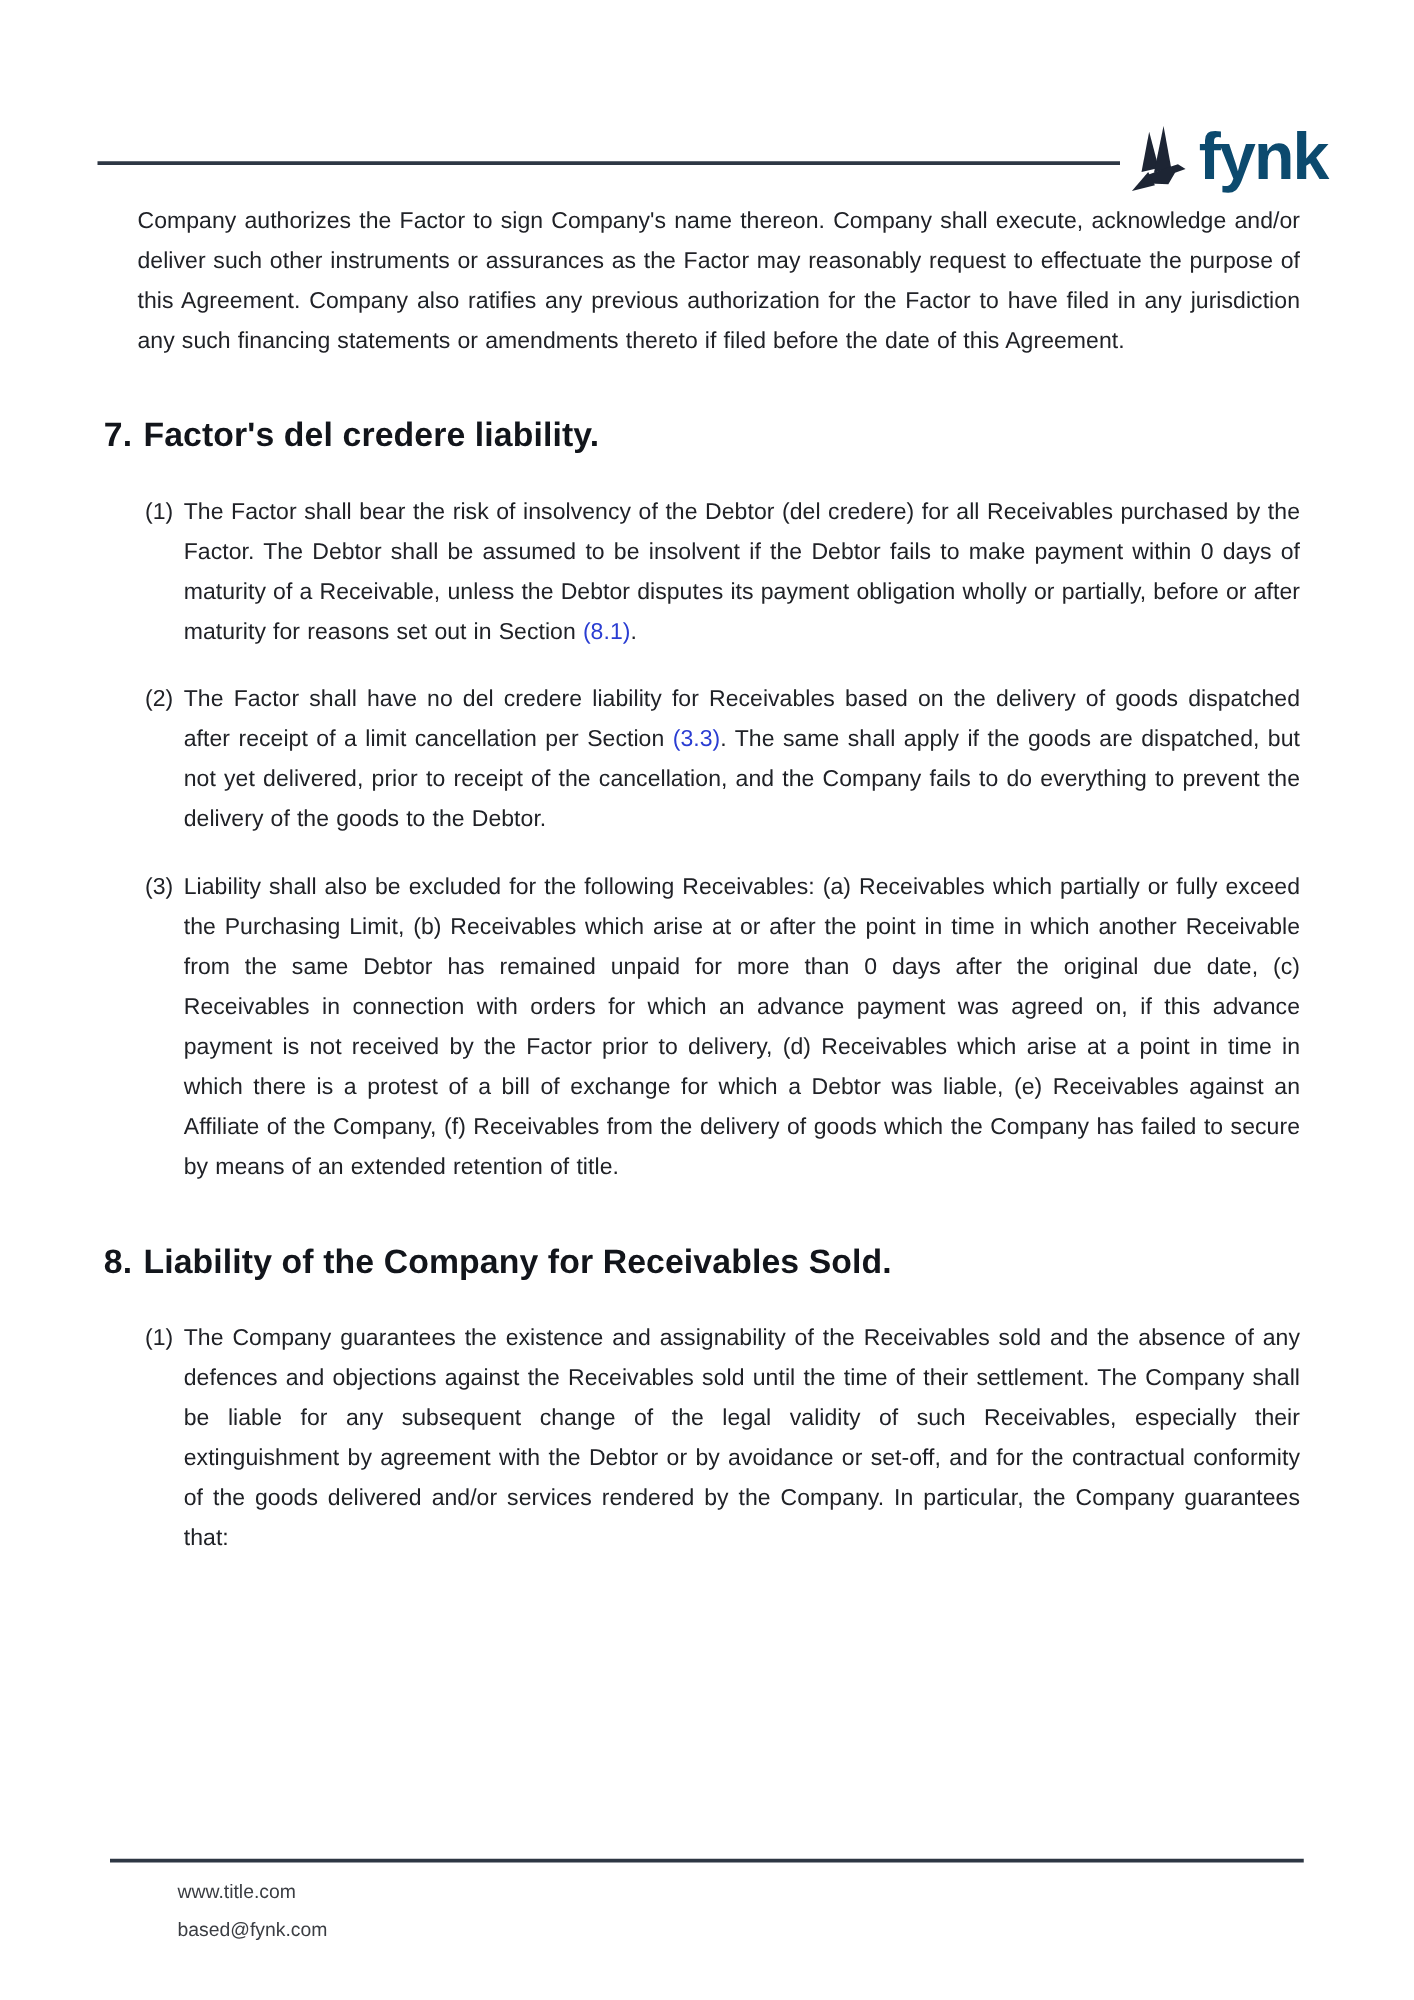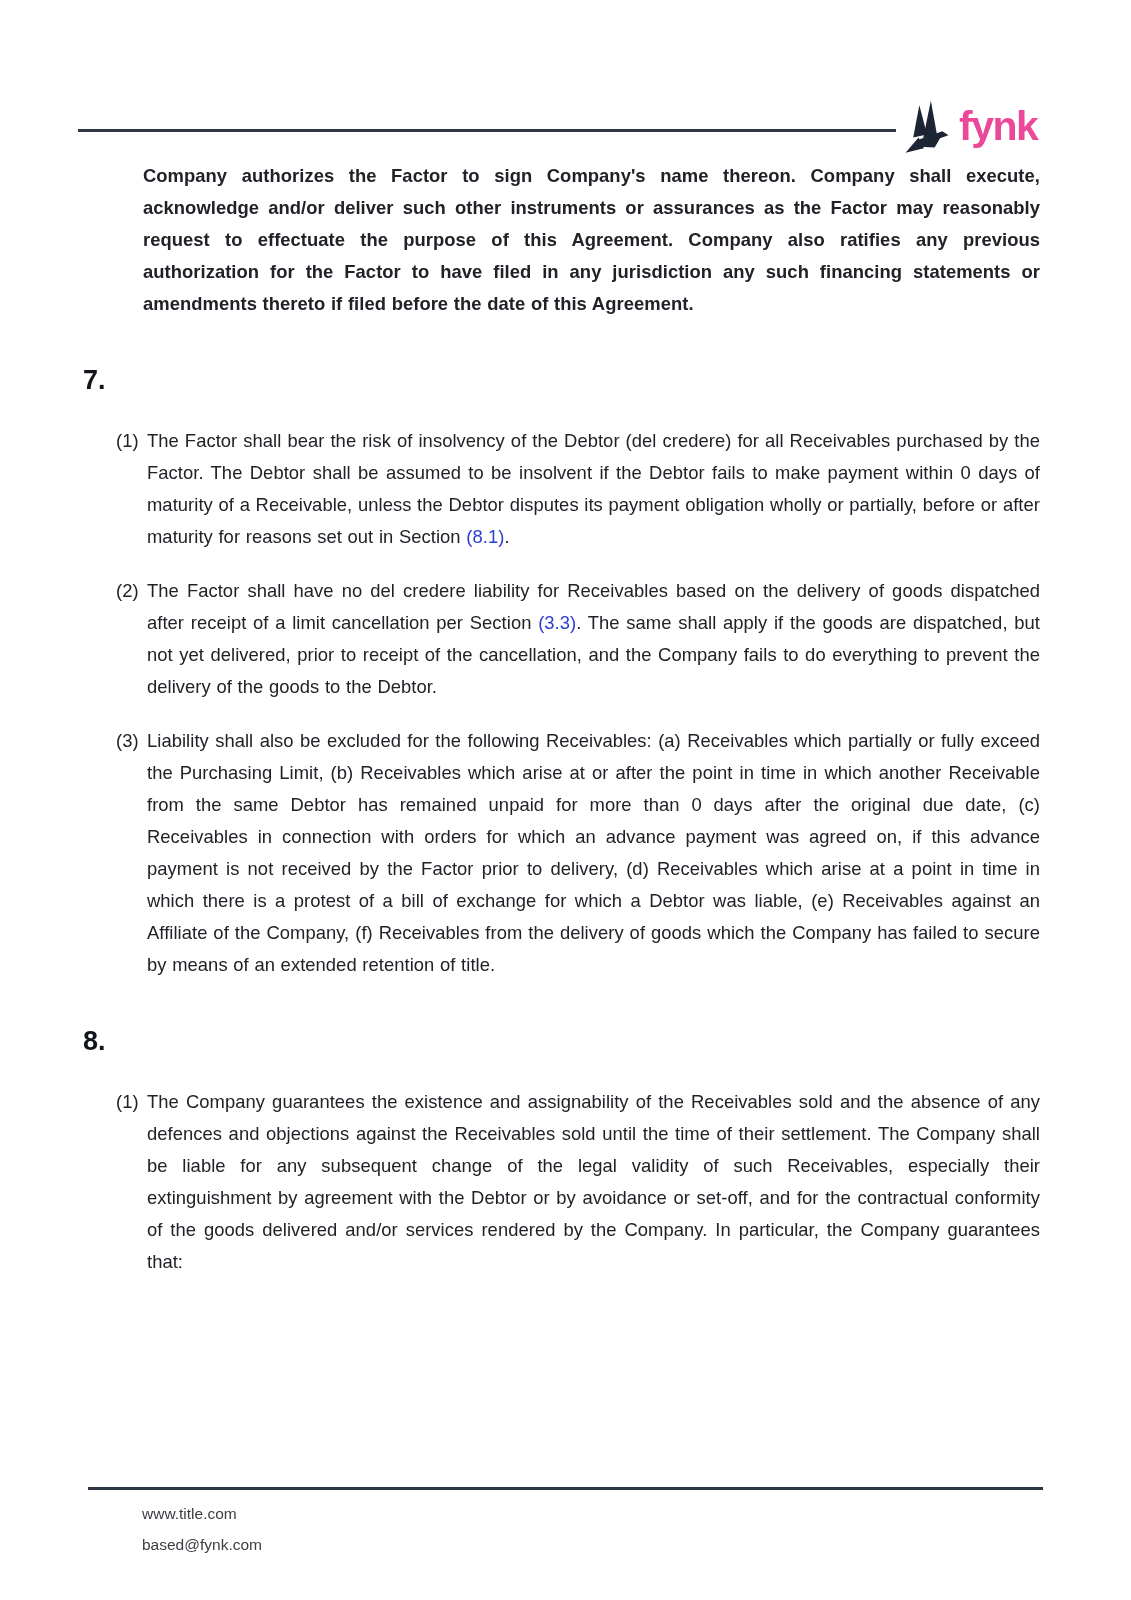--- a/index.html
+++ b/index.html
@@ -15,32 +15,32 @@
   .header-rule {
     position:absolute; left:78px; top:129px;
     width:818px; height:3px; background:#2e3744;
   }
   .logo {
     position:absolute; left:904px; top:97px;
     display:flex; align-items:center; gap:9px; height:58px;
   }
   .logo svg { display:block; }
   .logo-text {
-    font-size:41px; font-weight:800; letter-spacing:-1.5px;
-    color:#ec4899; line-height:58px;
+    font-size:53px; font-weight:800; letter-spacing:-1.5px;
+    color:#0c4a6e; line-height:58px;
   }
   
   .content {
     position:absolute; left:83px; top:160px; width:957px;
   }
   .para {
     font-size:18.4px; line-height:32px; text-align:justify;
     letter-spacing:0.05px; word-spacing:0.5px; color:#202227;
   }
-  .intro { margin-left:60px;font-weight:bold; }
+  .intro { margin-left:27px; }
   h2.section-heading {
     display:flex; gap:9px;
     font-size:27px; font-weight:700; color:#12151b;
     letter-spacing:0.1px; line-height:36px;
     margin:42px 0 27px 0;
   }
   .clause-list { list-style:none; }
   .clause {
     position:relative; padding-left:64px; margin-bottom:22px;
   }
@@ -76,36 +76,38 @@
   </span>
   <span class="logo-text">fynk</span>
 </div>
 
 <div class="content">
 
   <p class="para intro">Company authorizes the Factor to sign Company's name thereon. Company shall execute, acknowledge and/or deliver such other instruments or assurances as the Factor may reasonably request to effectuate the purpose of this Agreement. Company also ratifies any previous authorization for the Factor to have filed in any jurisdiction any such financing statements or amendments thereto if filed before the date of this Agreement.</p>
 
   <h2 class="section-heading">
     <span>7.</span>
+    <span>Factor's del credere liability.</span>
   </h2>
 
   <div class="clause-list">
     <div class="clause para">
       <span class="marker">(1)</span><span>The Factor shall bear the risk of insolvency of the Debtor (del credere) for all Receivables purchased by the Factor. The Debtor shall be assumed to be insolvent if the Debtor fails to make payment within 0 days of maturity of a Receivable, unless the Debtor disputes its payment obligation wholly or partially, before or after maturity for reasons set out in Section </span><a class="xref">(8.1)</a><span>.</span>
     </div>
     <div class="clause para">
       <span class="marker">(2)</span><span>The Factor shall have no del credere liability for Receivables based on the delivery of goods dispatched after receipt of a limit cancellation per Section </span><a class="xref">(3.3)</a><span>. The same shall apply if the goods are dispatched, but not yet delivered, prior to receipt of the cancellation, and the Company fails to do everything to prevent the delivery of the goods to the Debtor.</span>
     </div>
     <div class="clause para">
       <span class="marker">(3)</span><span>Liability shall also be excluded for the following Receivables: (a) Receivables which partially or fully exceed the Purchasing Limit, (b) Receivables which arise at or after the point in time in which another Receivable from the same Debtor has remained unpaid for more than 0 days after the original due date, (c) Receivables in connection with orders for which an advance payment was agreed on, if this advance payment is not received by the Factor prior to delivery, (d) Receivables which arise at a point in time in which there is a protest of a bill of exchange for which a Debtor was liable, (e) Receivables against an Affiliate of the Company, (f) Receivables from the delivery of goods which the Company has failed to secure by means of an extended retention of title.</span>
     </div>
   </div>
 
   <h2 class="section-heading">
     <span>8.</span>
+    <span>Liability of the Company for Receivables Sold.</span>
   </h2>
 
   <div class="clause-list">
     <div class="clause para">
       <span class="marker">(1)</span><span>The Company guarantees the existence and assignability of the Receivables sold and the absence of any defences and objections against the Receivables sold until the time of their settlement. The Company shall be liable for any subsequent change of the legal validity of such Receivables, especially their extinguishment by agreement with the Debtor or by avoidance or set-off, and for the contractual conformity of the goods delivered and/or services rendered by the Company. In particular, the Company guarantees that:</span>
     </div>
   </div>
 
 </div>
 

